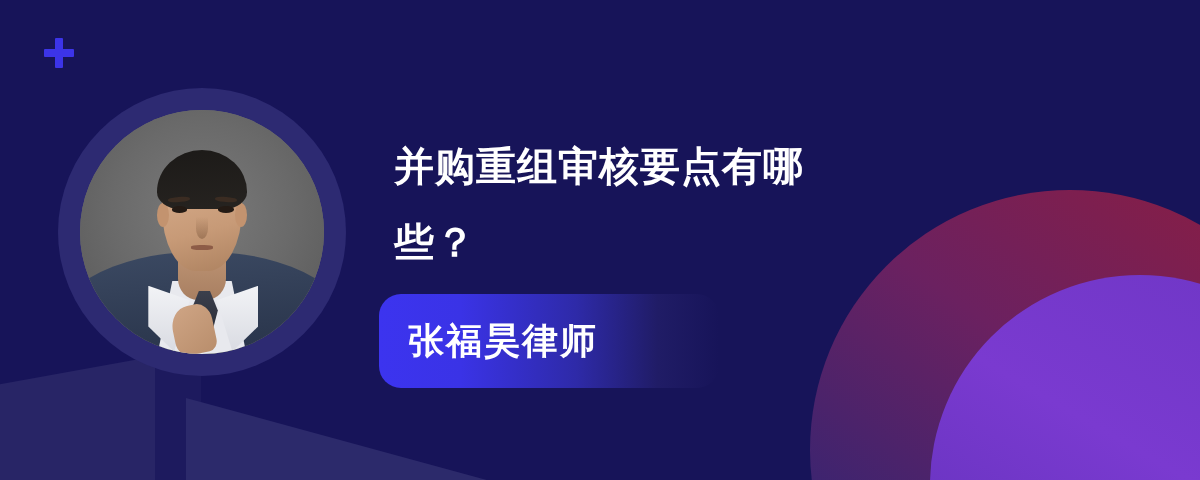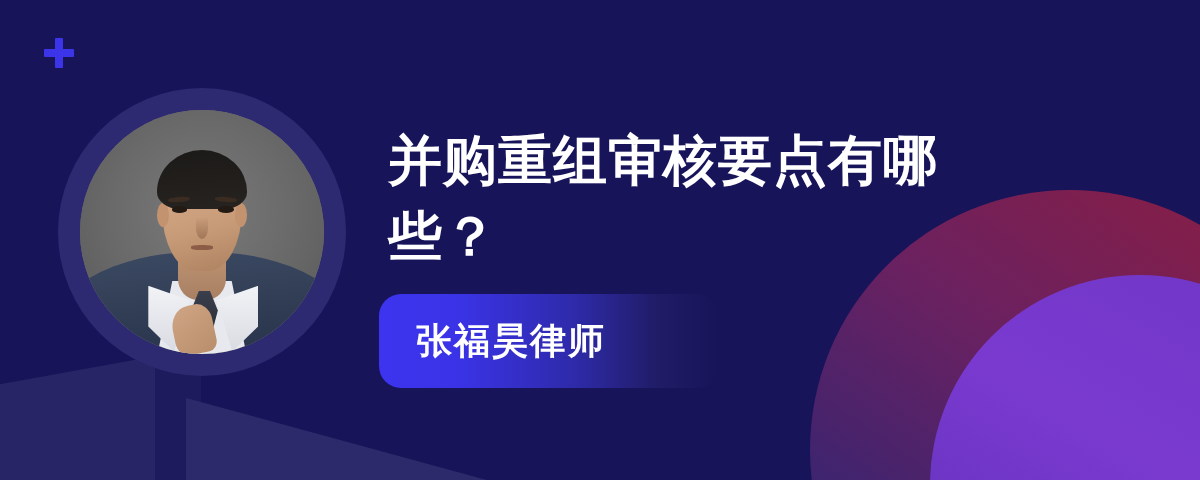--- a/index.html
+++ b/index.html
@@ -257,44 +257,44 @@
 
   
   .content {
     position: absolute;
     left: 386px;
     top: 120px;
     z-index: 7;
     width: 700px;
   }
   .headline {
-    margin: 2px;
+    margin: 8px;
     color: #ffffff;
-    font-size: 54px;
+    font-size: 40px;
     line-height: 76px;
     font-weight: bold;
     letter-spacing: 1px;
     white-space: pre-wrap;
   }
 
   
   .author-pill {
     position: absolute;
     left: 379px;
     top: 294px;
     width: 340px;
     height: 94px;
     border-radius: 22px;
     background: linear-gradient(90deg, #3c34ef 0%, #3a33e6 24%, #2e2aa8 58%, #201c66 82%, #171459 100%);
     z-index: 7;
     display: flex;
     align-items: center;
     cursor: pointer;
     border: none;
-    padding: 8px;
+    padding: 0;
   }
   .author-pill .author-name {
     color: #ffffff;
     font-size: 36px;
     font-weight: bold;
     letter-spacing: 2px;
     margin-left: 29px;
     white-space: nowrap;
   }
 </style>

